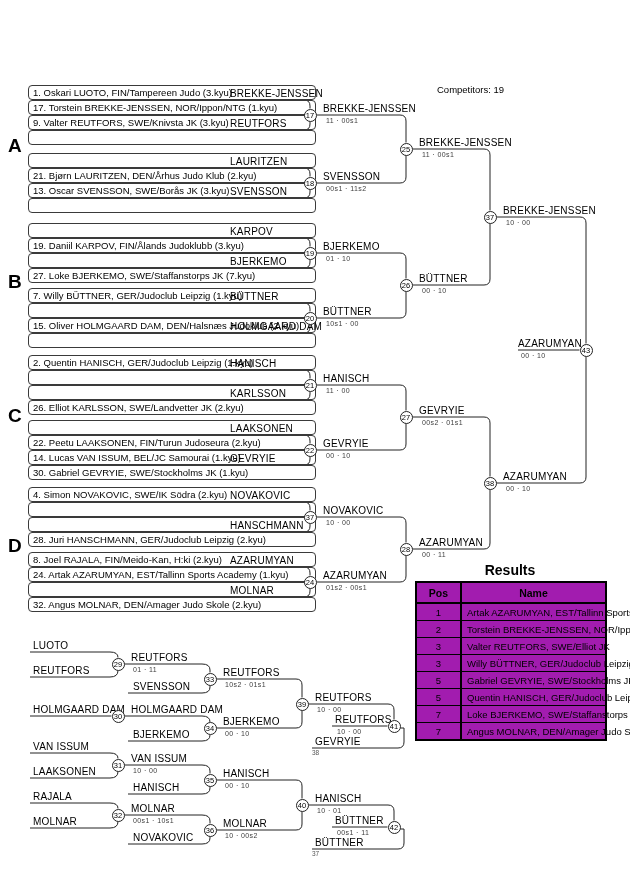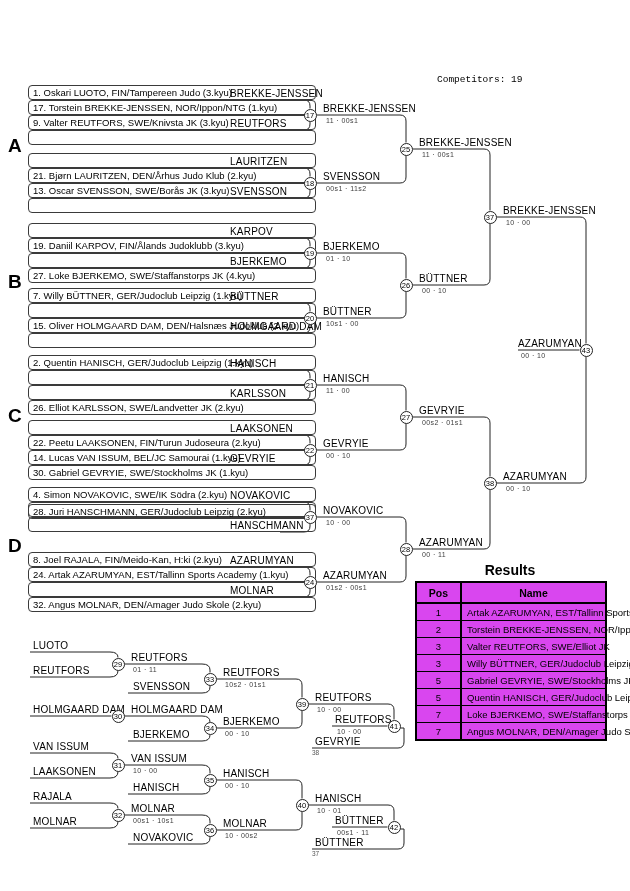--- a/index.html
+++ b/index.html
@@ -1,34 +1,34 @@
 <!DOCTYPE html>
 <html><head>
 <meta charset="utf-8">
 <style>
   html,body{margin:0;padding:0;background:#fff;}
   .page{position:relative;width:630px;height:891px;background:#fff;overflow:hidden;
         font-family:"Liberation Sans", sans-serif;color:#000;}
   .title{position:absolute;left:0;top:44px;width:524px;text-align:center;
          font-size:19px;font-weight:bold;white-space:pre;z-index:3;}
-  .competitors{position:absolute;left:437px;top:74px;font-size:9.5px;z-index:3;font-family:Liberation Mono, monospace;}
+  .competitors{position:absolute;left:437px;top:84px;font-size:9.5px;z-index:3;}
   .sect{position:absolute;left:8px;font-size:19px;font-weight:600;z-index:3;}
   .slot{position:absolute;left:28px;width:288px;height:15px;box-sizing:border-box;
         border:1px solid #3a3a3a;border-radius:4px;font-size:9.5px;line-height:13px;
         padding-left:4px;white-space:nowrap;z-index:2;}
   .wlab{position:absolute;font-size:10px;white-space:nowrap;letter-spacing:.2px;z-index:3;}
   .score{position:absolute;font-size:7px;color:#3d3d3d;white-space:nowrap;letter-spacing:.4px;z-index:3;}
   .mcircle{position:absolute;width:13px;height:13px;box-sizing:border-box;border:1px solid #222;
            border-radius:50%;background:#fff;font-size:7.5px;line-height:11px;text-align:center;z-index:5;}
   .small-ref{position:absolute;font-size:6.5px;color:#555;z-index:3;}
   svg.lines{position:absolute;left:0;top:0;z-index:1;}
   svg.lines path{fill:none;stroke:#222;stroke-width:1;}
   .results{position:absolute;left:415px;top:562px;z-index:4;}
   .rtitle{width:190px;text-align:center;font-size:14px;font-weight:bold;margin:0 0 3px 0;}
-  table.rtable{border-collapse:collapse;table-layout:fixed;width:190px;border:2px solid #000;background:#d946ef;}
+  table.rtable{border-collapse:collapse;table-layout:fixed;width:190px;border:2px solid #000;background:#a21caf;}
   .rtable th{border:1px solid #000;border-bottom:2px solid #000;font-size:10.5px;height:19px;padding:0;}
   .rtable th.pcol{border-right:2px solid #000;}
   .rtable td{border:1px solid #000;font-size:9.5px;height:16px;padding:0;}
   .rtable td.pcell{text-align:center;border-right:2px solid #000;}
   .rtable td.ncell{padding-left:5px;white-space:nowrap;overflow:visible;}
 </style>
 </head>
 <body>
 
 <div class="page" id="page">
@@ -110,37 +110,37 @@
       <div class="slot" style="top: 100px;">17. Torstein BREKKE-JENSSEN, NOR/Ippon/NTG (1.kyu)</div>
       <div class="slot" style="top: 115px;">9. Valter REUTFORS, SWE/Knivsta JK (3.kyu)</div>
       <div class="slot" style="top: 130px;"></div>
       <div class="slot" style="top: 153px;"></div>
       <div class="slot" style="top: 168px;">21. Bjørn LAURITZEN, DEN/Århus Judo Klub (2.kyu)</div>
       <div class="slot" style="top: 183px;">13. Oscar SVENSSON, SWE/Borås JK (3.kyu)</div>
       <div class="slot" style="top: 198px;"></div>
       <div class="slot" style="top: 223px;"></div>
       <div class="slot" style="top: 238px;">19. Daniil KARPOV, FIN/Ålands Judoklubb (3.kyu)</div>
       <div class="slot" style="top: 253px;"></div>
-      <div class="slot" style="top: 268px;">27. Loke BJERKEMO, SWE/Staffanstorps JK (4.kyu)</div>
+      <div class="slot" style="top: 268px;">27. Loke BJERKEMO, SWE/Staffanstorps JK (7.kyu)</div>
       <div class="slot" style="top: 288px;">7. Willy BÜTTNER, GER/Judoclub Leipzig (1.kyu)</div>
       <div class="slot" style="top: 303px;"></div>
       <div class="slot" style="top: 318px;">15. Oliver HOLMGAARD DAM, DEN/Halsnæs Judoklub (2.kyu)</div>
       <div class="slot" style="top: 333px;"></div>
       <div class="slot" style="top: 355px;">2. Quentin HANISCH, GER/Judoclub Leipzig (1.kyu)</div>
       <div class="slot" style="top: 370px;"></div>
       <div class="slot" style="top: 385px;"></div>
       <div class="slot" style="top: 400px;">26. Elliot KARLSSON, SWE/Landvetter JK (2.kyu)</div>
       <div class="slot" style="top: 420px;"></div>
       <div class="slot" style="top: 435px;">22. Peetu LAAKSONEN, FIN/Turun Judoseura (2.kyu)</div>
       <div class="slot" style="top: 450px;">14. Lucas VAN ISSUM, BEL/JC Samourai (1.kyu)</div>
       <div class="slot" style="top: 465px;">30. Gabriel GEVRYIE, SWE/Stockholms JK (1.kyu)</div>
       <div class="slot" style="top: 487px;">4. Simon NOVAKOVIC, SWE/IK Södra (2.kyu)</div>
       <div class="slot" style="top: 502px;"></div>
       <div class="slot" style="top: 517px;"></div>
-      <div class="slot" style="top: 504px;">28. Juri HANSCHMANN, GER/Judoclub Leipzig (2.kyu)</div>
+      <div class="slot" style="top: 532px;">28. Juri HANSCHMANN, GER/Judoclub Leipzig (2.kyu)</div>
       <div class="slot" style="top: 552px;">8. Joel RAJALA, FIN/Meido-Kan, H:ki (2.kyu)</div>
       <div class="slot" style="top: 567px;">24. Artak AZARUMYAN, EST/Tallinn Sports Academy (1.kyu)</div>
       <div class="slot" style="top: 582px;"></div>
       <div class="slot" style="top: 597px;">32. Angus MOLNAR, DEN/Amager Judo Skole (2.kyu)</div>
       <div class="wlab" style="left: 230px; top: 88px;">BREKKE-JENSSEN</div>
       <div class="wlab" style="left: 230px; top: 118px;">REUTFORS</div>
       <div class="wlab" style="left: 230px; top: 156px;">LAURITZEN</div>
       <div class="wlab" style="left: 230px; top: 186px;">SVENSSON</div>
       <div class="wlab" style="left: 230px; top: 226px;">KARPOV</div>
       <div class="wlab" style="left: 230px; top: 256px;">BJERKEMO</div>

